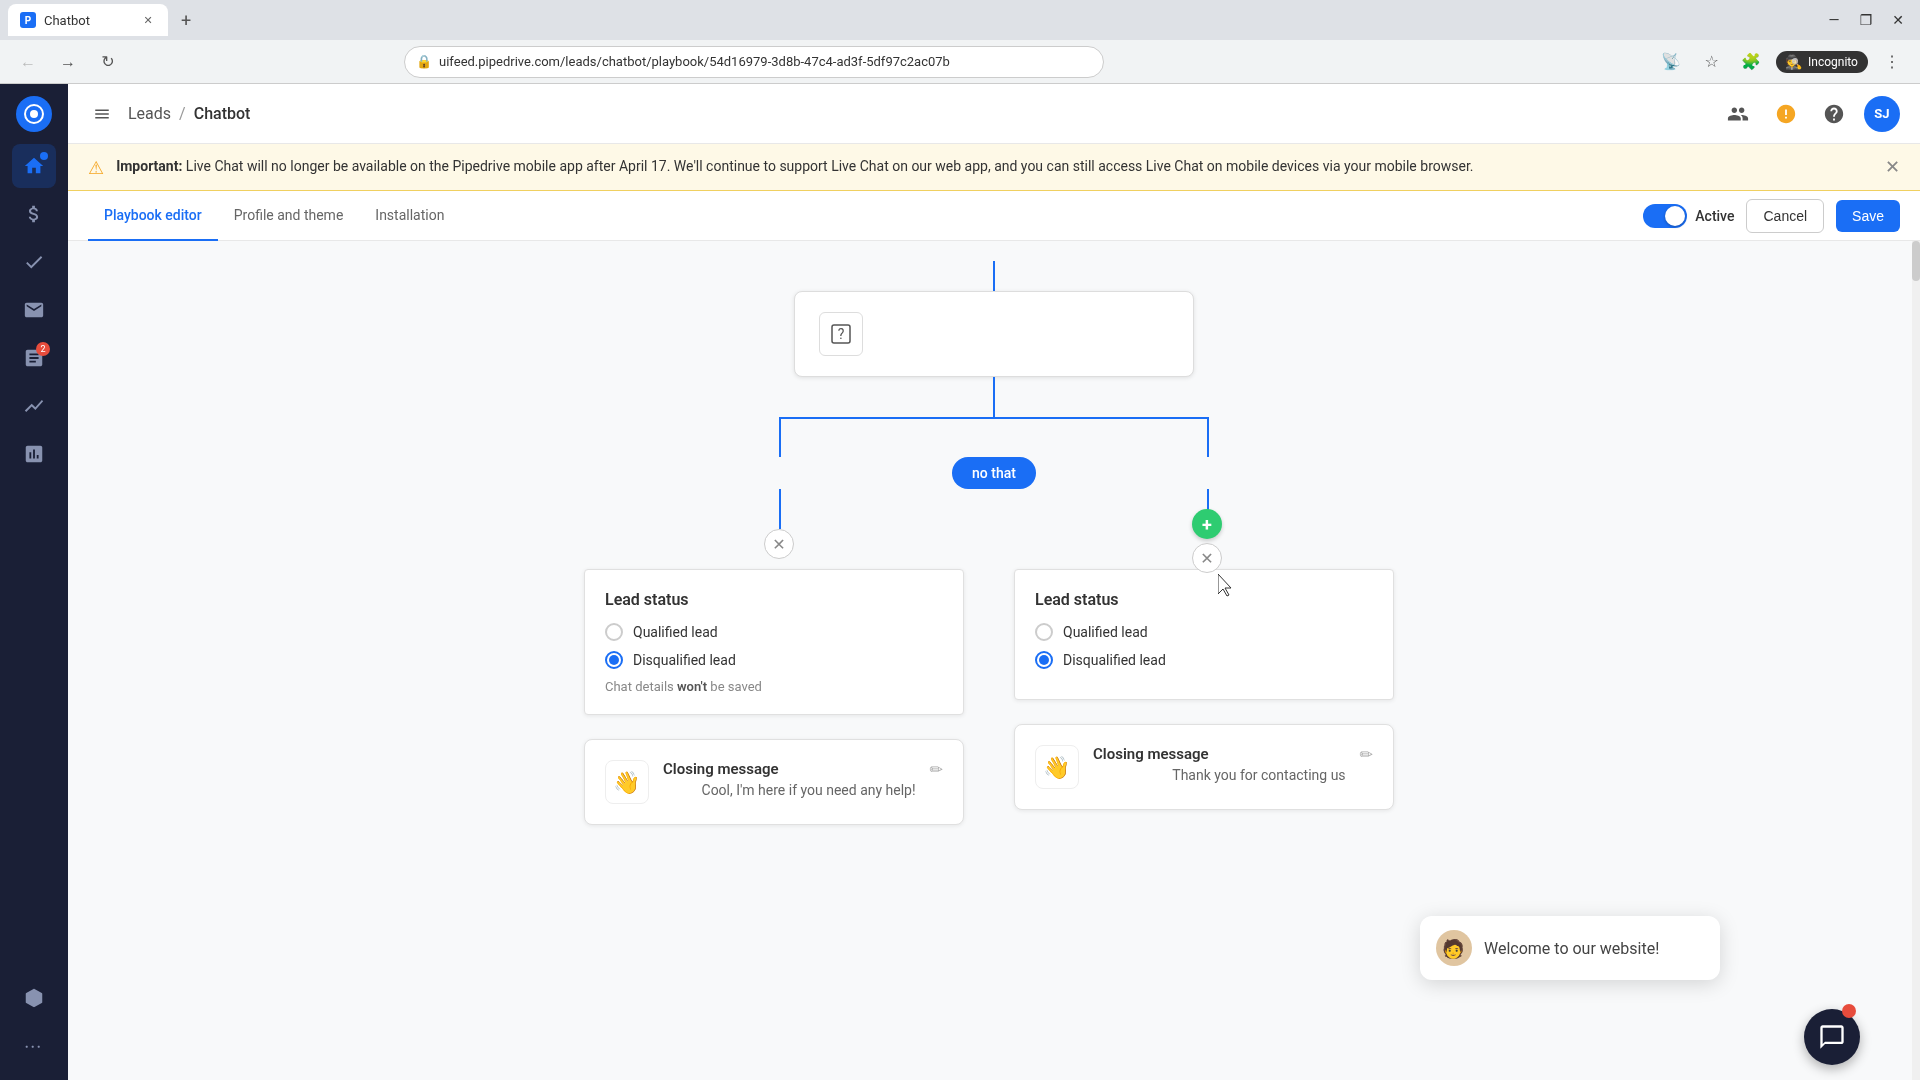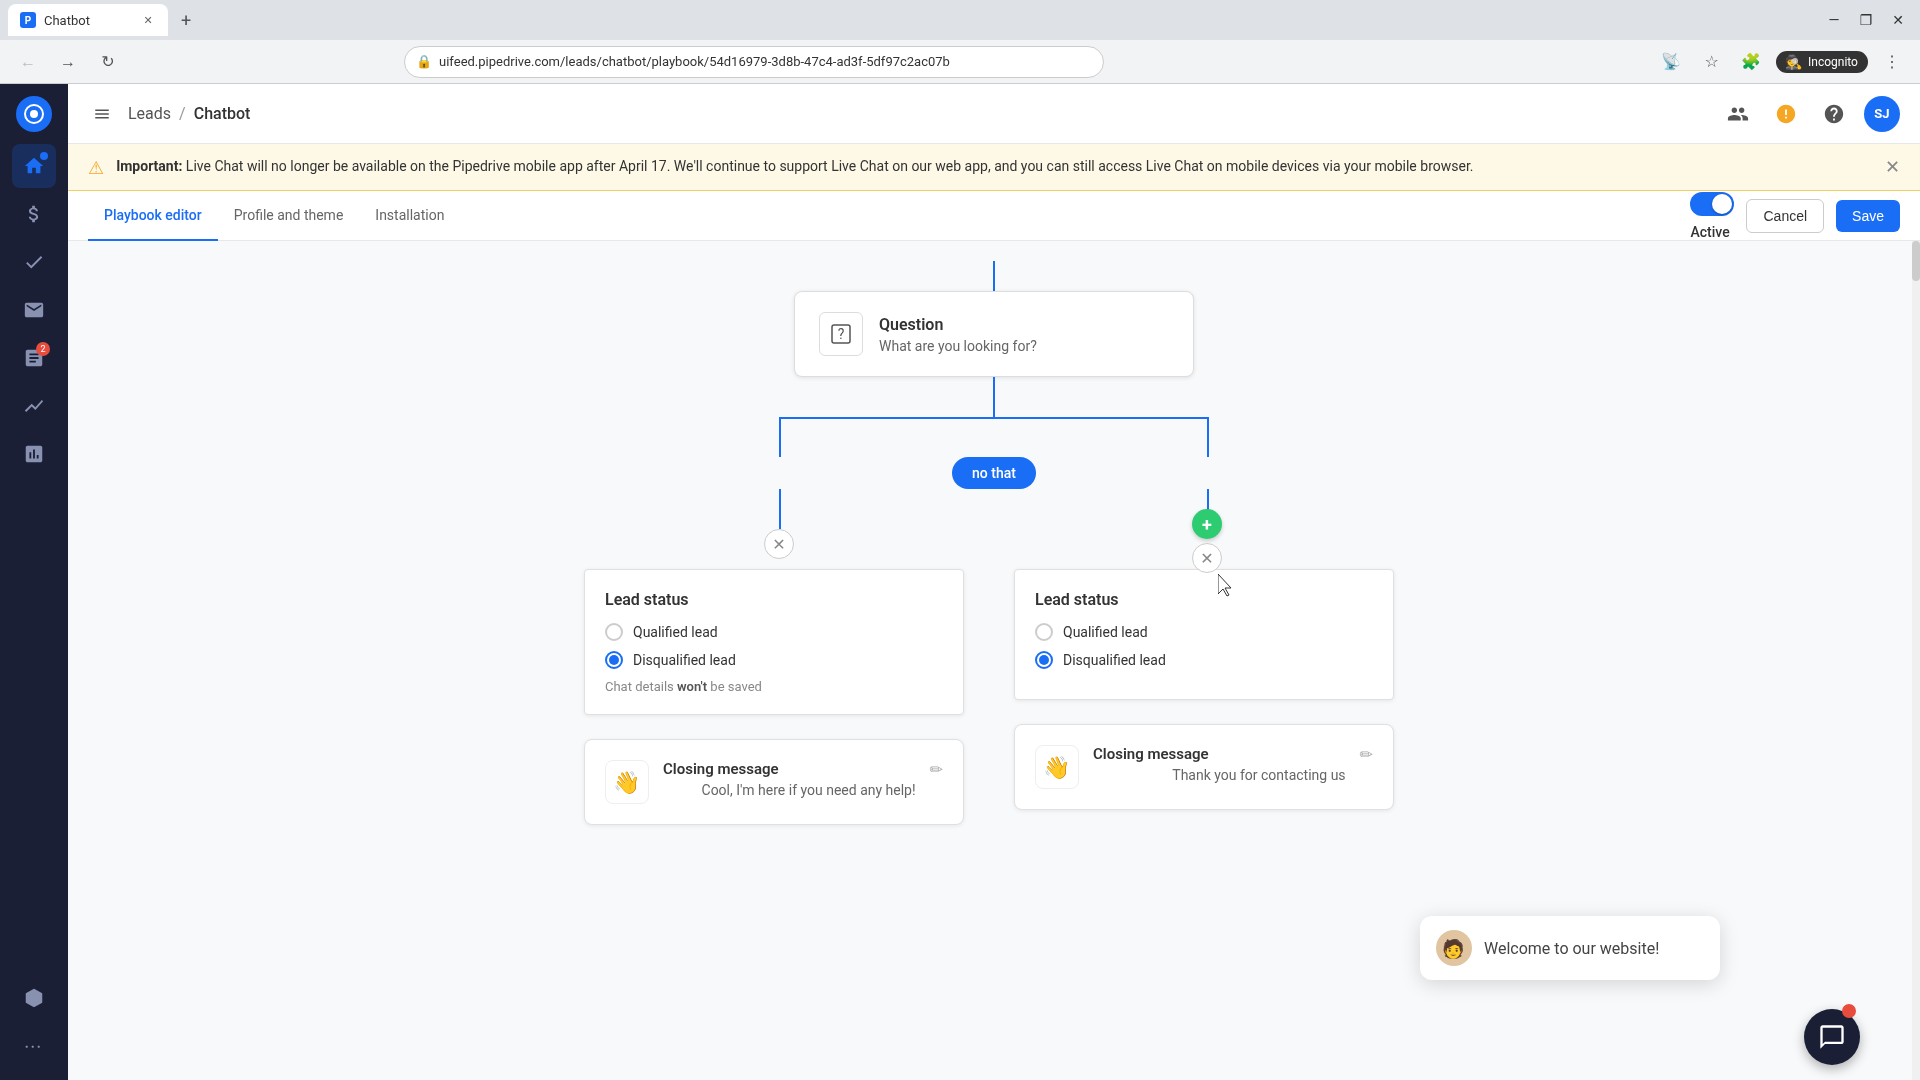--- a/index.html
+++ b/index.html
@@ -55,21 +55,21 @@
     .alert-icon { color: #f5a623; font-size: 18px; flex-shrink: 0; margin-top: 1px; }
     .alert-text { flex: 1; line-height: 1.5; }
     .alert-bold { font-weight: bold; }
     .alert-close { cursor: pointer; font-size: 18px; color: #888; flex-shrink: 0; }
 
     
     .tab-bar { display: flex; align-items: center; padding: 0 20px; border-bottom: 1px solid #e8e8e8; height: 50px; }
     .tab { padding: 0 16px; height: 50px; display: flex; align-items: center; font-size: 14px; color: #666; cursor: pointer; border-bottom: 2px solid transparent; }
     .tab.active { color: #1a6ef5; border-bottom-color: #1a6ef5; font-weight: 500; }
     .tab-actions { margin-left: auto; display: flex; align-items: center; gap: 12px; }
-    .toggle-wrap { display: flex; gap: 8px; flex-direction: column; }
+    .toggle-wrap { display: flex; align-items: center; gap: 8px; }
     .toggle { width: 44px; height: 24px; background: #1a6ef5; border-radius: 12px; position: relative; cursor: pointer; }
     .toggle-knob { width: 20px; height: 20px; background: white; border-radius: 50%; position: absolute; top: 2px; right: 2px; box-shadow: 0 1px 3px rgba(0,0,0,0.3); }
     .toggle-label { font-size: 14px; font-weight: 500; color: #333; }
     .cancel-btn { padding: 8px 16px; border: 1px solid #ccc; border-radius: 6px; background: white; font-size: 14px; color: #333; cursor: pointer; }
     .save-btn { padding: 8px 16px; border-radius: 6px; background: #1a6ef5; color: white; font-size: 14px; font-weight: 500; cursor: pointer; border: none; }
 
     
     .editor-area { flex: 1; overflow: auto; position: relative; background: #f8f9fa; }
     .editor-canvas { width: 100%; min-height: 600px; position: relative; display: flex; flex-direction: column; align-items: center; padding: 20px 0; }
     .flow-question-node { background: white; border: 1px solid #ddd; border-radius: 8px; width: 400px; padding: 20px 24px; display: flex; align-items: center; gap: 16px; box-shadow: 0 1px 4px rgba(0,0,0,0.1); }
@@ -279,24 +279,20 @@
 
         <div style="width:2px;height:30px;background:#1a6ef5;margin:0 auto;"></div>
 
         <div class="flow-question-node">
           <div class="node-icon">
             <svg width="24" height="24" viewBox="0 0 24 24" fill="#555">
                 <rect x="3" y="3" width="18" height="18" rx="2" fill="none" stroke="#555" stroke-width="1.5"></rect>
                 <text x="12" y="17" text-anchor="middle" font-size="14" fill="#555">?</text>
               </svg>
           </div>
-          <div class="node-content">
-            <div class="node-title">Question</div>
-            <div class="node-subtitle">What are you looking for?</div>
-          </div>
         </div>
 
         <div style="position:relative;width:820px;height:80px;">
 
           <div style="position:absolute;left:50%;top:0;width:2px;height:40px;background:#1a6ef5;transform:translateX(-50%);"></div>
 
           <div style="position:absolute;left:calc(50% - 215px);top:40px;width:430px;height:2px;background:#1a6ef5;"></div>
 
           <div style="position:absolute;left:calc(50% - 215px);top:40px;width:2px;height:40px;background:#1a6ef5;"></div>
 

